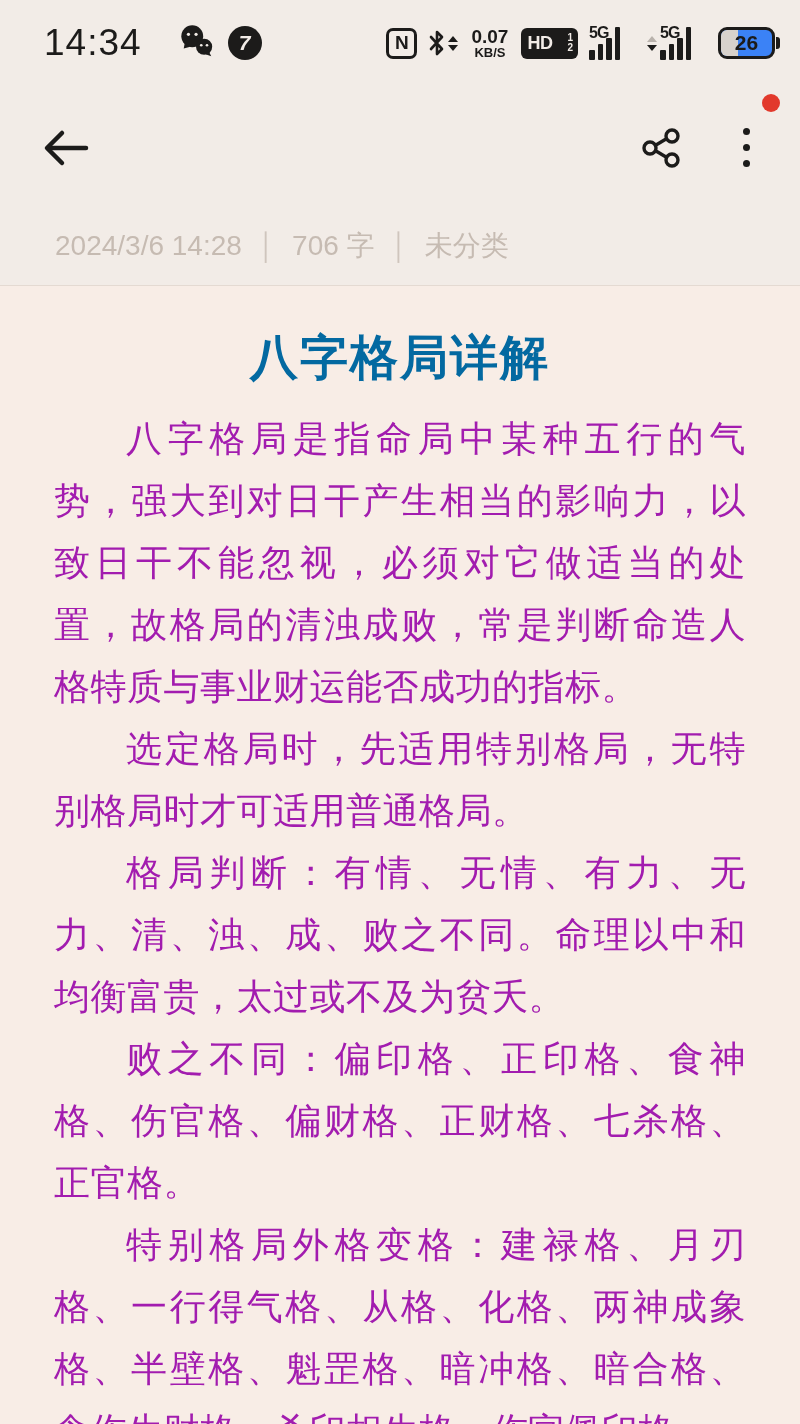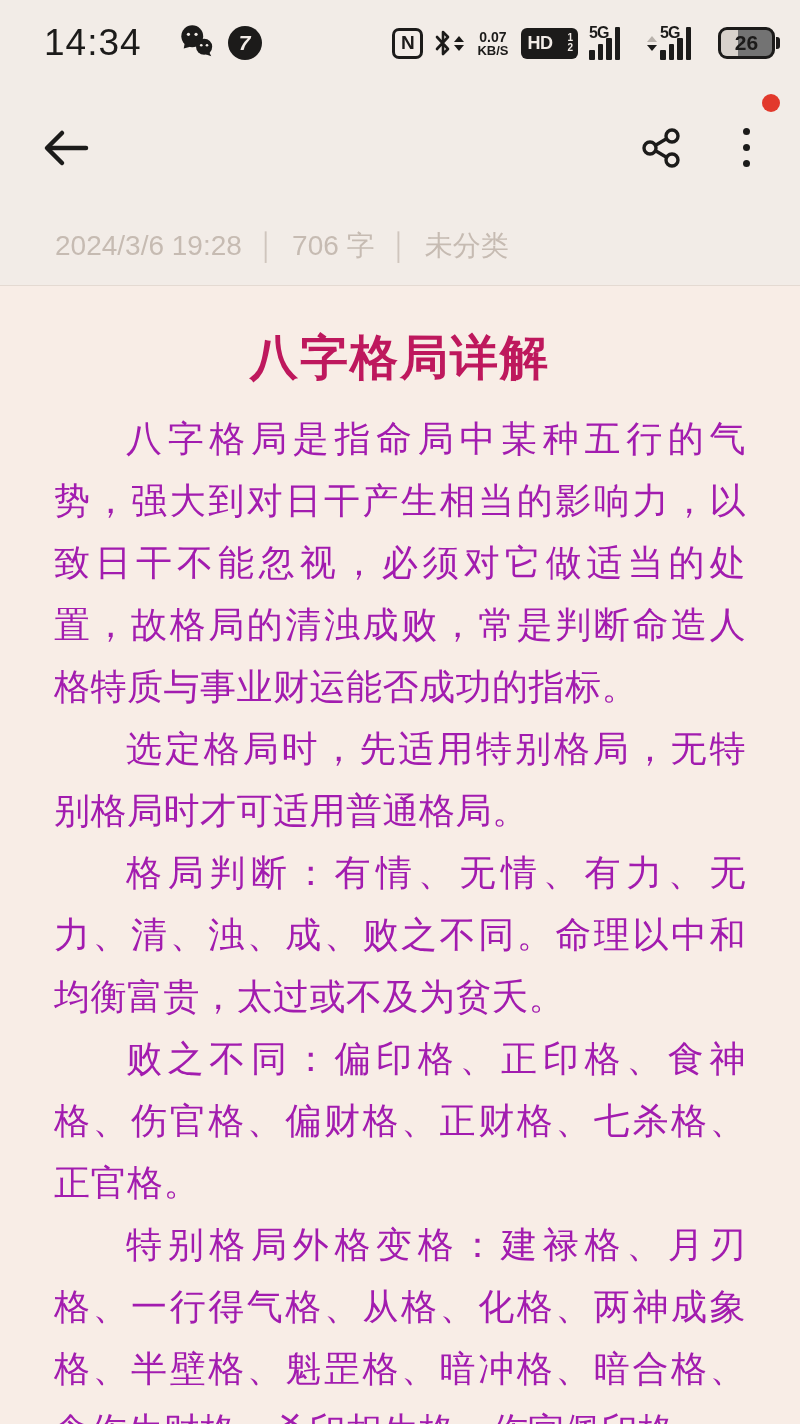--- a/index.html
+++ b/index.html
@@ -30,38 +30,38 @@
     width:31px; height:31px; border:3.5px solid #1C1B1A; border-radius:7px;
     display:flex; align-items:center; justify-content:center;
     font-size:19px; font-weight:800;
   }
   .bt-wrap{ display:flex; align-items:center; gap:2px; }
   .arrow-col{ display:flex; flex-direction:column; gap:3px; }
   .tri-up{ width:0; height:0; border-left:5px solid transparent; border-right:5px solid transparent; border-bottom:6px solid #1C1B1A; }
   .tri-down{ width:0; height:0; border-left:5px solid transparent; border-right:5px solid transparent; border-top:6px solid #1C1B1A; }
   .tri-up.lite{ border-bottom-color:#B9B2AC; }
   .speed{ display:flex; flex-direction:column; align-items:center; line-height:1; margin:0 2px; }
-  .speed .v{ font-size:14px; font-weight:700; }
+  .speed .v{ font-size:19px; font-weight:700; }
   .speed .u{ font-size:13px; font-weight:600; margin-top:0; }
   .hd{
     background:#1C1B1A; color:#F2ECE7; border-radius:6px; height:31px;
     display:flex; align-items:center; padding:0 5px 0 6px; gap:15px;
   }
   .hd .hd-t{ font-size:18px; font-weight:800; letter-spacing:-0.5px; }
   .hd .frac{ display:flex; flex-direction:column; align-items:center; line-height:1; }
   .hd .frac span{ font-size:10px; font-weight:800; }
   .sig{ position:relative; width:47px; height:38px; }
   .sig .sig-label{ position:absolute; top:0; left:0; font-size:16px; font-weight:800; letter-spacing:-1px; }
   .sig .bars{ position:absolute; bottom:2px; left:0; display:flex; align-items:flex-end; gap:3px; }
   .sig .bars i{ display:block; width:5.5px; background:#1C1B1A; border-radius:1px; }
   .sig .b1{ height:10px; } .sig .b2{ height:16px; } .sig .b3{ height:22px; } .sig .b4{ height:33px; }
   .sig2-wrap{ display:flex; align-items:center; gap:3px; }
   .battery{
     position:relative; width:57px; height:32px; border:3px solid #1C1B1A; border-radius:9px;
-    display:flex; align-items:center; justify-content:center; overflow:hidden; background:#737373;
+    display:flex; align-items:center; justify-content:center; overflow:hidden; background:#3b82f6;
   }
   .battery .fill{ position:absolute; left:0; top:0; bottom:0; width:34%; background:#D8D2CC; }
   .battery .pct{ position:relative; font-size:21px; font-weight:600; color:#1C1B1A; }
   .bat-cap{ width:4px; height:12px; background:#1C1B1A; border-radius:0 3px 3px 0; margin-left:1px; }
 
   
   .navbar{
     height:135px; position:relative; display:flex; align-items:center;
     justify-content:space-between; padding:0 44px 0 40px;
   }
@@ -80,21 +80,21 @@
     padding:0 0 8px 55px; color:#C6BBB2; font-size:28px;
   }
   .meta-sep{ color:#CFC5BD; font-size:26px; }
 
   
   .content{ padding:44px 54px 0 54px; color:#9A7963; }
   .note-title{
     text-align:center; font-size:48px; font-weight:700; line-height:56px;
     letter-spacing:2px; color:#997least;
   }
-  .note-title{ color:#be185d; }
+  .note-title{ color:#0369a1; }
   .note-body{ margin-top:22px; }
   .note-body p{
     font-size:36px; line-height:62px; text-align:justify;
     text-indent:2em; letter-spacing:0.5px; color:#a21caf;
   }
 </style>
 </head>
 <body>
 
 <div class="screen">
@@ -198,21 +198,21 @@
             <i></i>
               <i></i>
               <i></i>
           </span>
         </button>
         <span class="red-dot"></span>
       </div>
     </div>
 
     <div class="meta-row">
-      <span>2024/3/6 19:28</span>
+      <span>2024/3/6 14:28</span>
       <span class="meta-sep">│</span>
       <span>706 字</span>
       <span class="meta-sep">│</span>
       <span>未分类</span>
     </div>
   </div>
 
   <div class="content">
     <h1 class="note-title">八字格局详解</h1>
     <div class="note-body">

